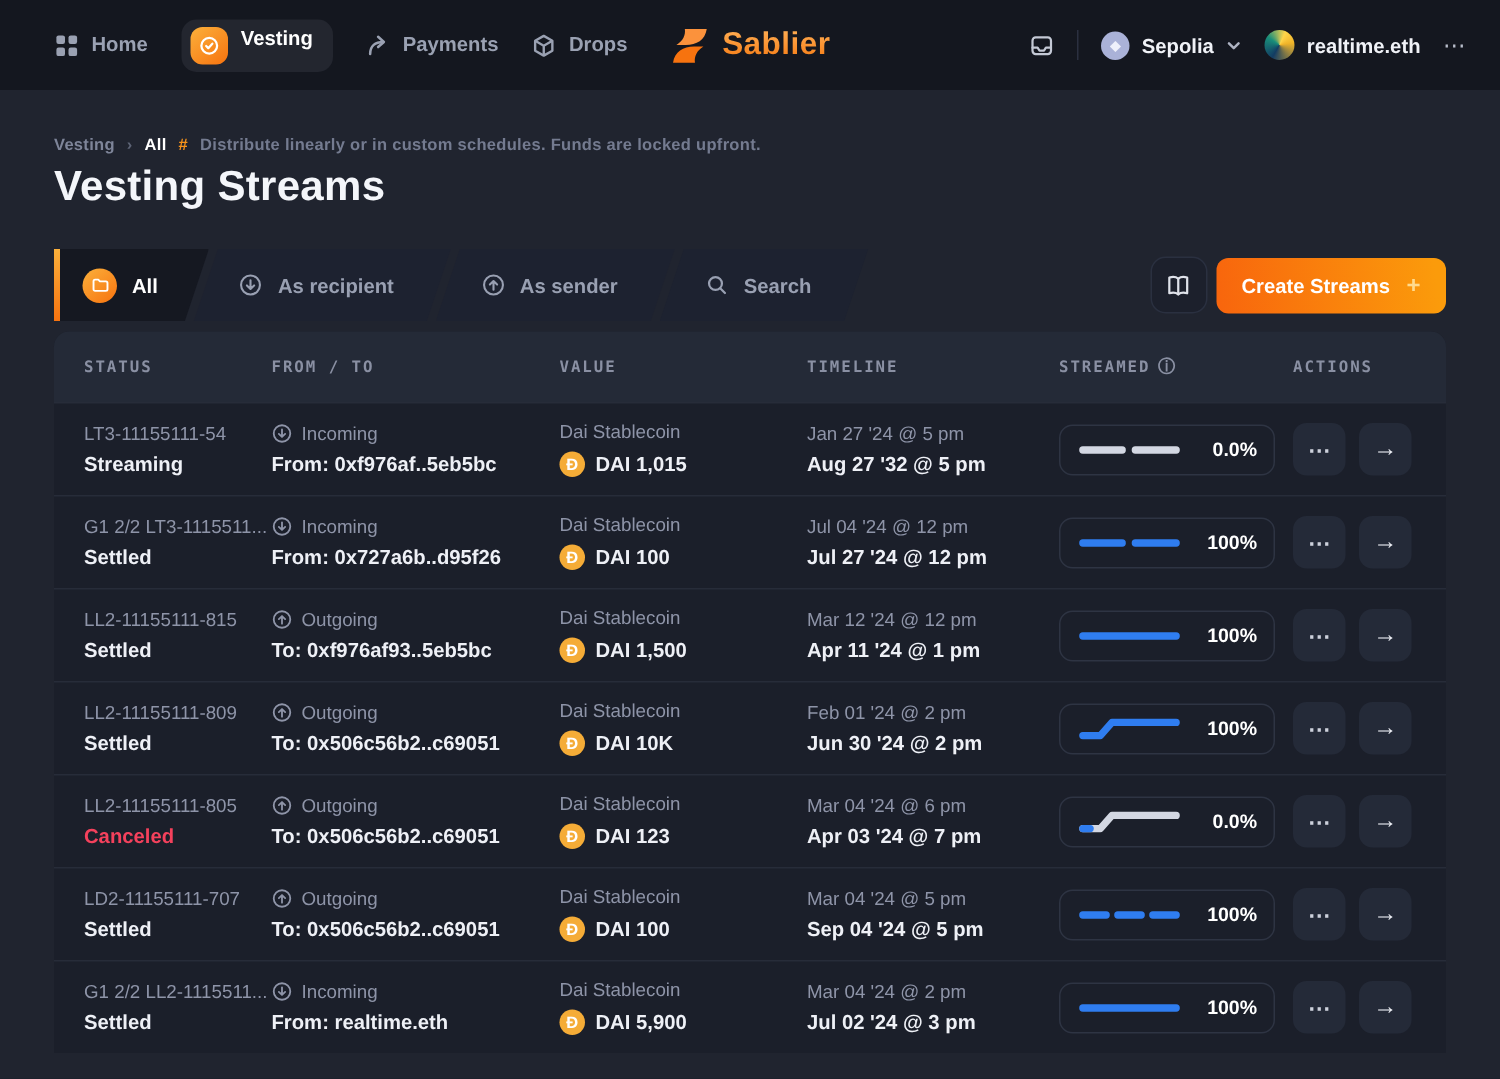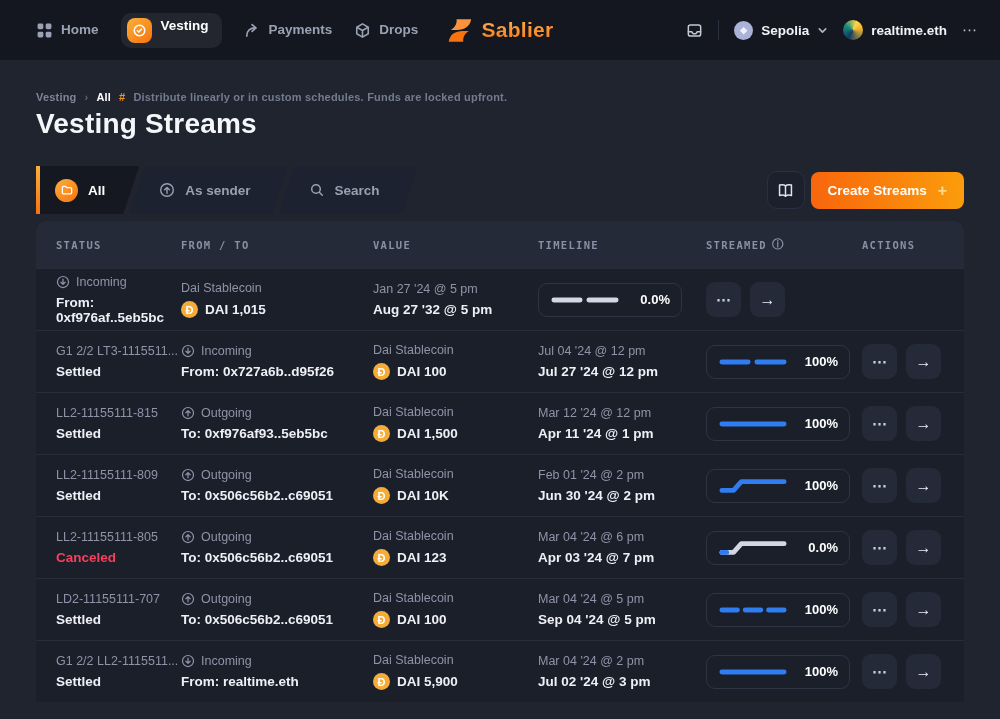--- a/index.html
+++ b/index.html
@@ -183,20 +183,27 @@
         <span class="tab-folder">
           <svg viewBox="0 0 16 16" fill="none" stroke="#fff" stroke-width="1.7" stroke-linejoin="round">
               <path d="M1.8 4.6c0-.8.6-1.4 1.4-1.4h2.8l1.5 1.6h5.3c.8 0 1.4.6 1.4 1.4v5.6c0 .8-.6 1.4-1.4 1.4H3.2c-.8 0-1.4-.6-1.4-1.4z"></path>
             </svg>
         </span>
         <span>All</span>
       </div>
       <div class="tab">
         <svg viewBox="0 0 16 16" fill="none" stroke="currentColor" stroke-width="1.4" stroke-linecap="round" stroke-linejoin="round">
             <circle cx="8" cy="8" r="6.3"></circle>
+            <path d="M8 4.8v5.4M5.6 8.3L8 10.6l2.4-2.3"></path>
+          </svg>
+        <span>As recipient</span>
+      </div>
+      <div class="tab">
+        <svg viewBox="0 0 16 16" fill="none" stroke="currentColor" stroke-width="1.4" stroke-linecap="round" stroke-linejoin="round">
+            <circle cx="8" cy="8" r="6.3"></circle>
             <path d="M8 11.2V5.8M5.6 7.7L8 5.4l2.4 2.3"></path>
           </svg>
         <span>As sender</span>
       </div>
       <div class="tab">
         <svg viewBox="0 0 16 16" fill="none" stroke="currentColor" stroke-width="1.5" stroke-linecap="round">
             <circle cx="7" cy="7" r="4.3"></circle>
             <path d="M10.3 10.3l3 3"></path>
           </svg>
         <span>Search</span>
@@ -225,20 +232,24 @@
       <div class="th">TIMELINE</div>
       <div class="th">
         <span>STREAMED</span>
         <span class="info-glyph">ⓘ</span>
       </div>
       <div class="th">ACTIONS</div>
     </div>
 
     <div class="trow">
       <div class="cell">
+        <div class="sub">LT3-11155111-54</div>
+        <div class="main">Streaming</div>
+      </div>
+      <div class="cell">
         <div class="sub">
             <span class="dir-icon">
               <svg viewBox="0 0 16 16" fill="none" stroke="currentColor" stroke-width="1.4" stroke-linecap="round" stroke-linejoin="round">
                 <circle cx="8" cy="8" r="6.3"></circle>
                 <path d="M8 4.8v5.4M5.6 8.3L8 10.6l2.4-2.3"></path>
               </svg>
             </span>
             <span>Incoming</span>
           </div>
         <div class="main">From: 0xf976af..5eb5bc</div>

